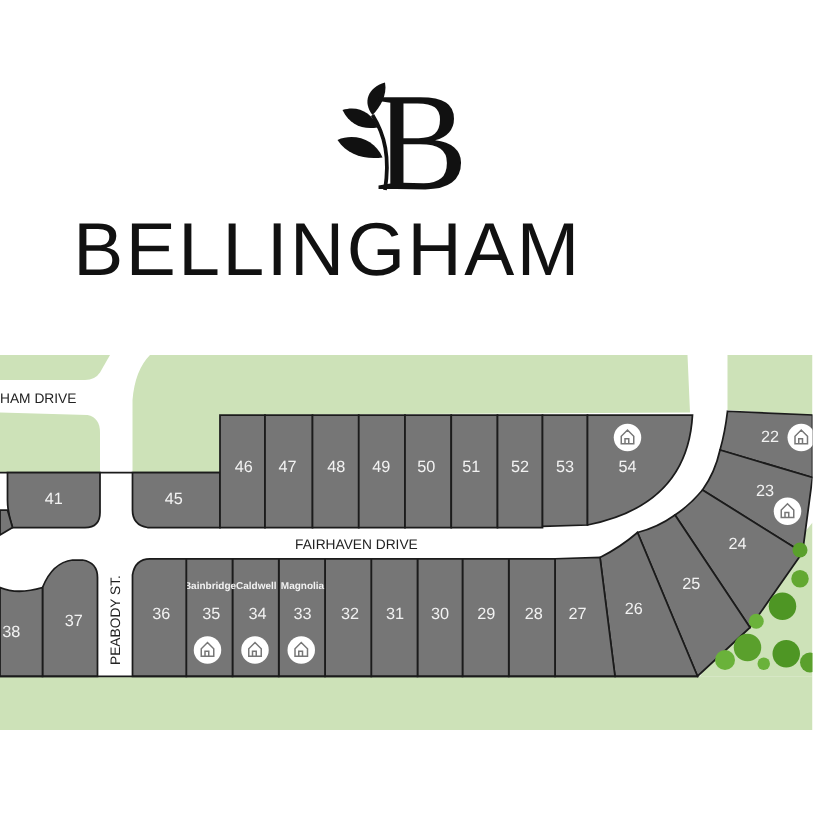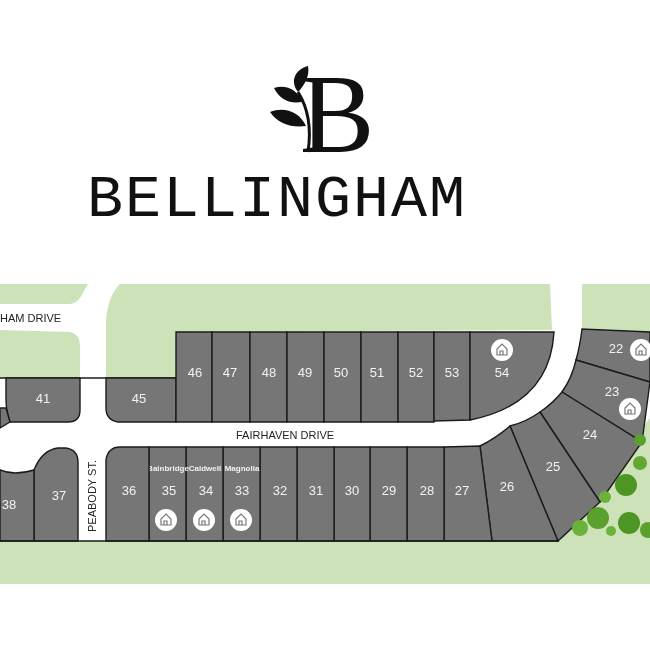--- a/index.html
+++ b/index.html
@@ -1,21 +1,21 @@
 <!DOCTYPE html>
 <html><head>
 <meta charset="utf-8">
 <style>
   html, body { margin:0; padding:0; background:#ffffff; }
   body { width:650px; height:650px; position:relative; overflow:hidden; font-family:"Liberation Sans", sans-serif; }
   #logo { position:absolute; left:0; top:0; width:650px; height:240px; }
   .monogram { position:absolute; left:0; width:650px; top:58px; text-align:center; font-family:"Liberation Serif", serif; font-size:112px; line-height:112px; color:#111; font-weight:400; }
   .monogram span { display:inline-block; position:relative; left:12px; }
   .leaf-svg { position:absolute; left:268px; top:62px; }
-  .brand { position:absolute; left:0; width:524px; top:168px; text-align:center; font-family:Liberation Mono, monospace; font-size:60px; letter-spacing:2px; color:#111; line-height:64px;margin-left:15px; }
+  .brand { position:absolute; left:0; width:524px; top:168px; text-align:center; font-family:Liberation Sans, sans-serif; font-size:60px; letter-spacing:2px; color:#111; line-height:64px; }
   #map { position:absolute; left:0; top:280px; }
   .lot-label { font-family:"Liberation Sans", sans-serif; font-size:13px; fill:#f2f2f2; text-anchor:middle; dominant-baseline:middle; }
   .plan-label { font-family:"Liberation Sans", sans-serif; font-size:8px; font-weight:700; fill:#f2f2f2; text-anchor:middle; }
   .street-label { font-family:"Liberation Sans", sans-serif; font-size:11px; fill:#222; }
   .lot { fill:#767676; stroke:#1b1b1b; stroke-width:1.4; }
 </style>
 </head>
 <body>
 
 <div id="logo">

